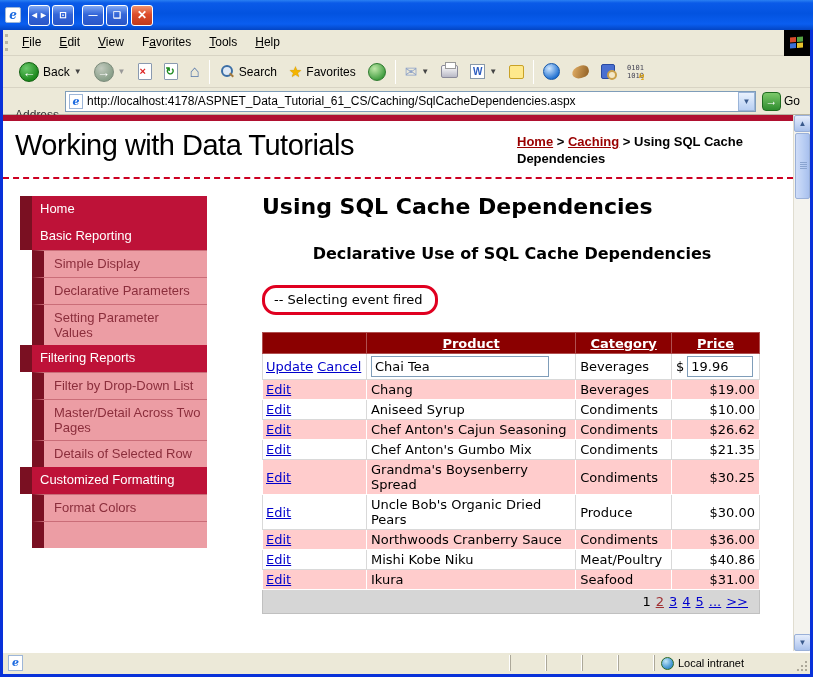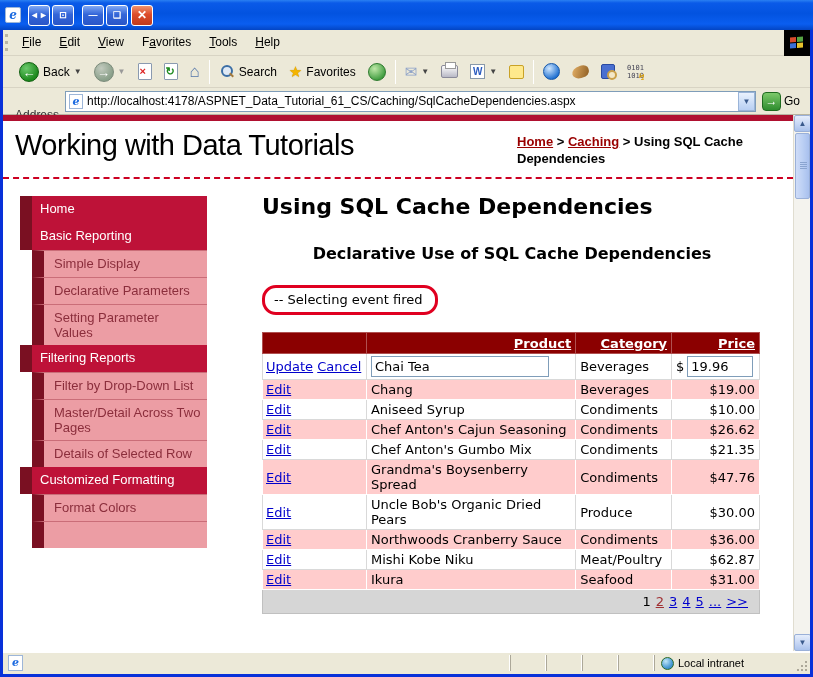--- a/index.html
+++ b/index.html
@@ -91,21 +91,21 @@
   .nav-stub { height:8px; }
 
   .main { position:absolute; left:259px; top:79px; width:500px; }
   .main h1 { font-family:"DejaVu Sans",sans-serif; font-size:22px; line-height:26px; }
   .main h2 { font-family:"DejaVu Sans",sans-serif; font-size:16px; margin-top:24px;text-align:center; }
   .event-msg { display:inline-block; margin-top:22px; padding:4px 12px 5px 9px; border:3px solid var(--annotation-red,#e00020);
     border-radius:14px; font:13px "DejaVu Sans",sans-serif; color:#000; }
 
   .grid { margin-top:17px; border-collapse:collapse; width:498px; font:13px "DejaVu Sans",sans-serif; }
   .grid th, .grid td { border:1px solid #d9d9d9; padding:2px 4px; }
-  .grid thead th { background:var(--grid-header-bg,#8b0000); color:#fff; font-weight:bold; text-align:right; border-color:#b05050; height:21px; }
+  .grid thead th { background:var(--grid-header-bg,#8b0000); color:#fff; font-weight:bold; text-align:center; border-color:#b05050; height:21px; }
   .grid thead a { color:#fff; text-decoration:underline; }
   .grid .col-act { width:104px; } .grid .col-prod { width:210px; } .grid .col-cat { width:96px; } .grid .col-price { width:88px; }
   .grid td.act { white-space:nowrap; padding-left:3px; }
   .grid a.edit { color:var(--link-blue,#0000cc); text-decoration:underline; }
   .grid td.price { text-align:right; white-space:nowrap; }
   .grid td.cat { white-space:nowrap; }
   .grid tr.alt td { background:var(--grid-alt-row,#ffcccc); border-color:#fff; }
   .grid input { height:21px; border:1px solid #7f9db9; font:13px "DejaVu Sans",sans-serif; padding:1px 3px; }
   .prod-input { width:178px; } .price-input { width:66px; }
   .price-edit { display:flex; align-items:center; gap:3px; }
@@ -335,39 +335,39 @@
                 <tr>
                   <td class="act"><a class="edit" href="#">Edit</a></td>
                   <td>Chef Anton's Gumbo Mix</td>
                   <td class="cat">Condiments</td>
                   <td class="price">$21.35</td>
                 </tr>
                 <tr class="alt">
                   <td class="act"><a class="edit" href="#">Edit</a></td>
                   <td>Grandma's Boysenberry Spread</td>
                   <td class="cat">Condiments</td>
-                  <td class="price">$47.76</td>
+                  <td class="price">$30.25</td>
                 </tr>
                 <tr>
                   <td class="act"><a class="edit" href="#">Edit</a></td>
                   <td>Uncle Bob's Organic Dried Pears</td>
                   <td class="cat">Produce</td>
                   <td class="price">$30.00</td>
                 </tr>
                 <tr class="alt">
                   <td class="act"><a class="edit" href="#">Edit</a></td>
                   <td>Northwoods Cranberry Sauce</td>
                   <td class="cat">Condiments</td>
                   <td class="price">$36.00</td>
                 </tr>
                 <tr>
                   <td class="act"><a class="edit" href="#">Edit</a></td>
                   <td>Mishi Kobe Niku</td>
                   <td class="cat">Meat/Poultry</td>
-                  <td class="price">$62.87</td>
+                  <td class="price">$40.86</td>
                 </tr>
                 <tr class="alt">
                   <td class="act"><a class="edit" href="#">Edit</a></td>
                   <td>Ikura</td>
                   <td class="cat">Seafood</td>
                   <td class="price">$31.00</td>
                 </tr>
               </tbody>
             <tfoot>
               <tr>

